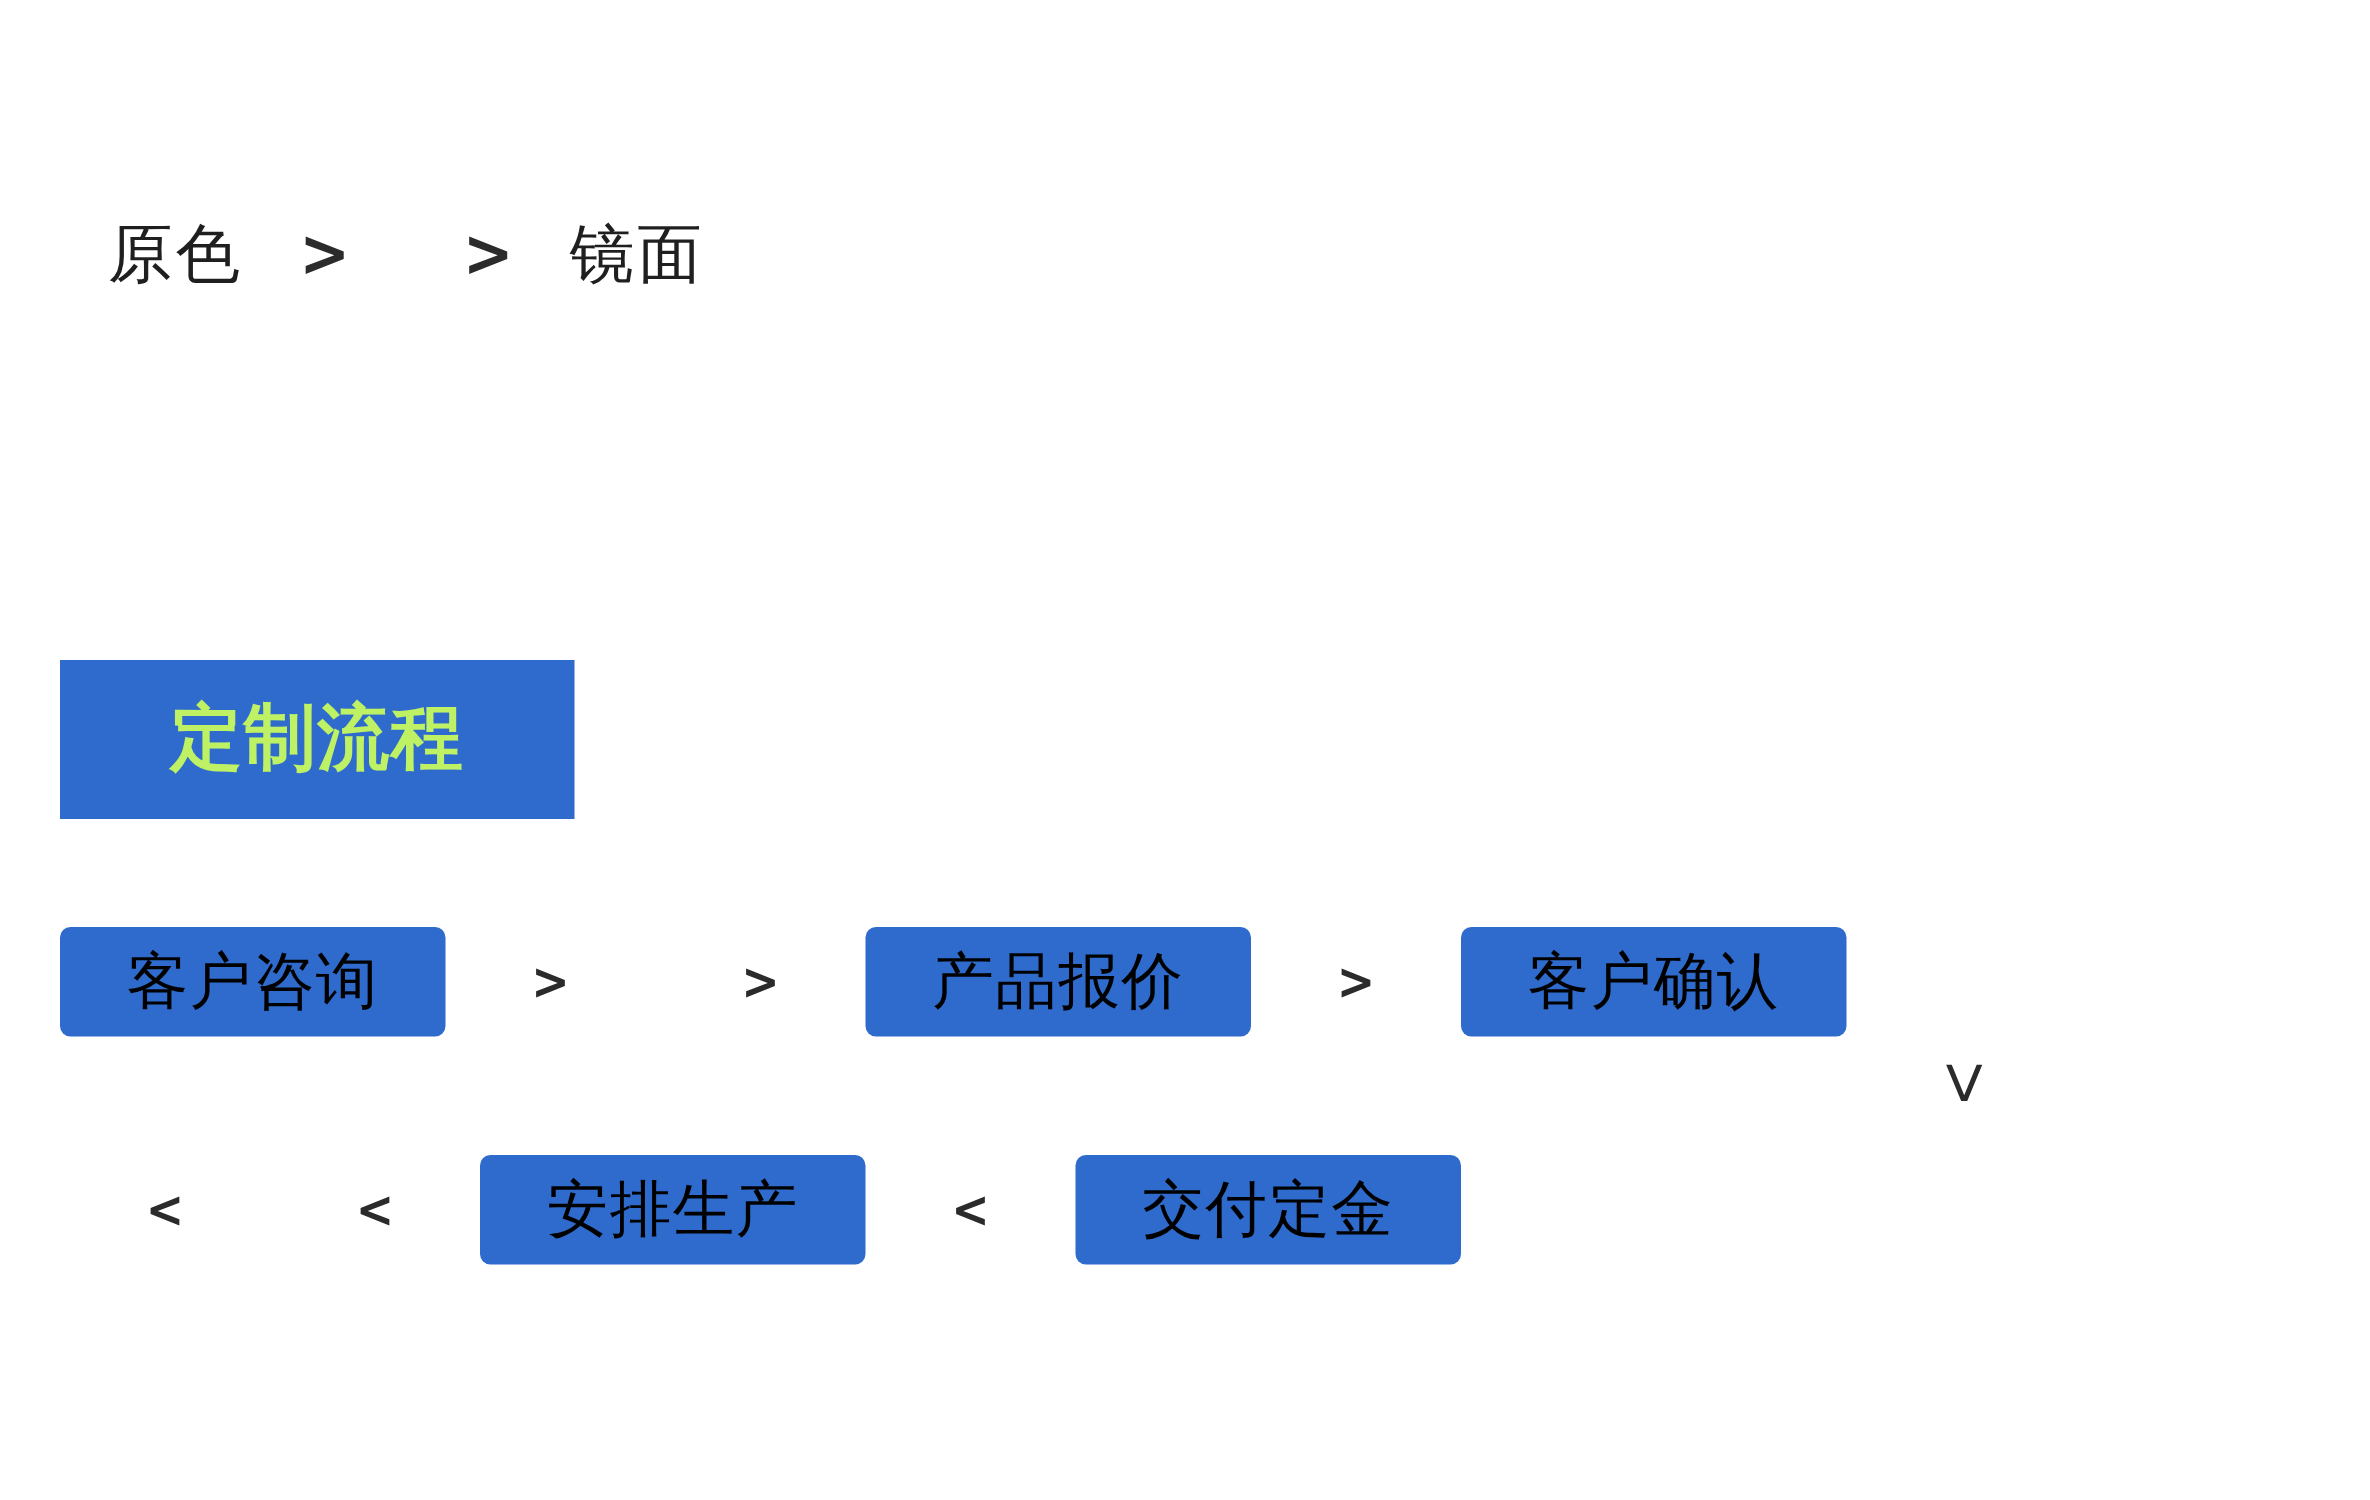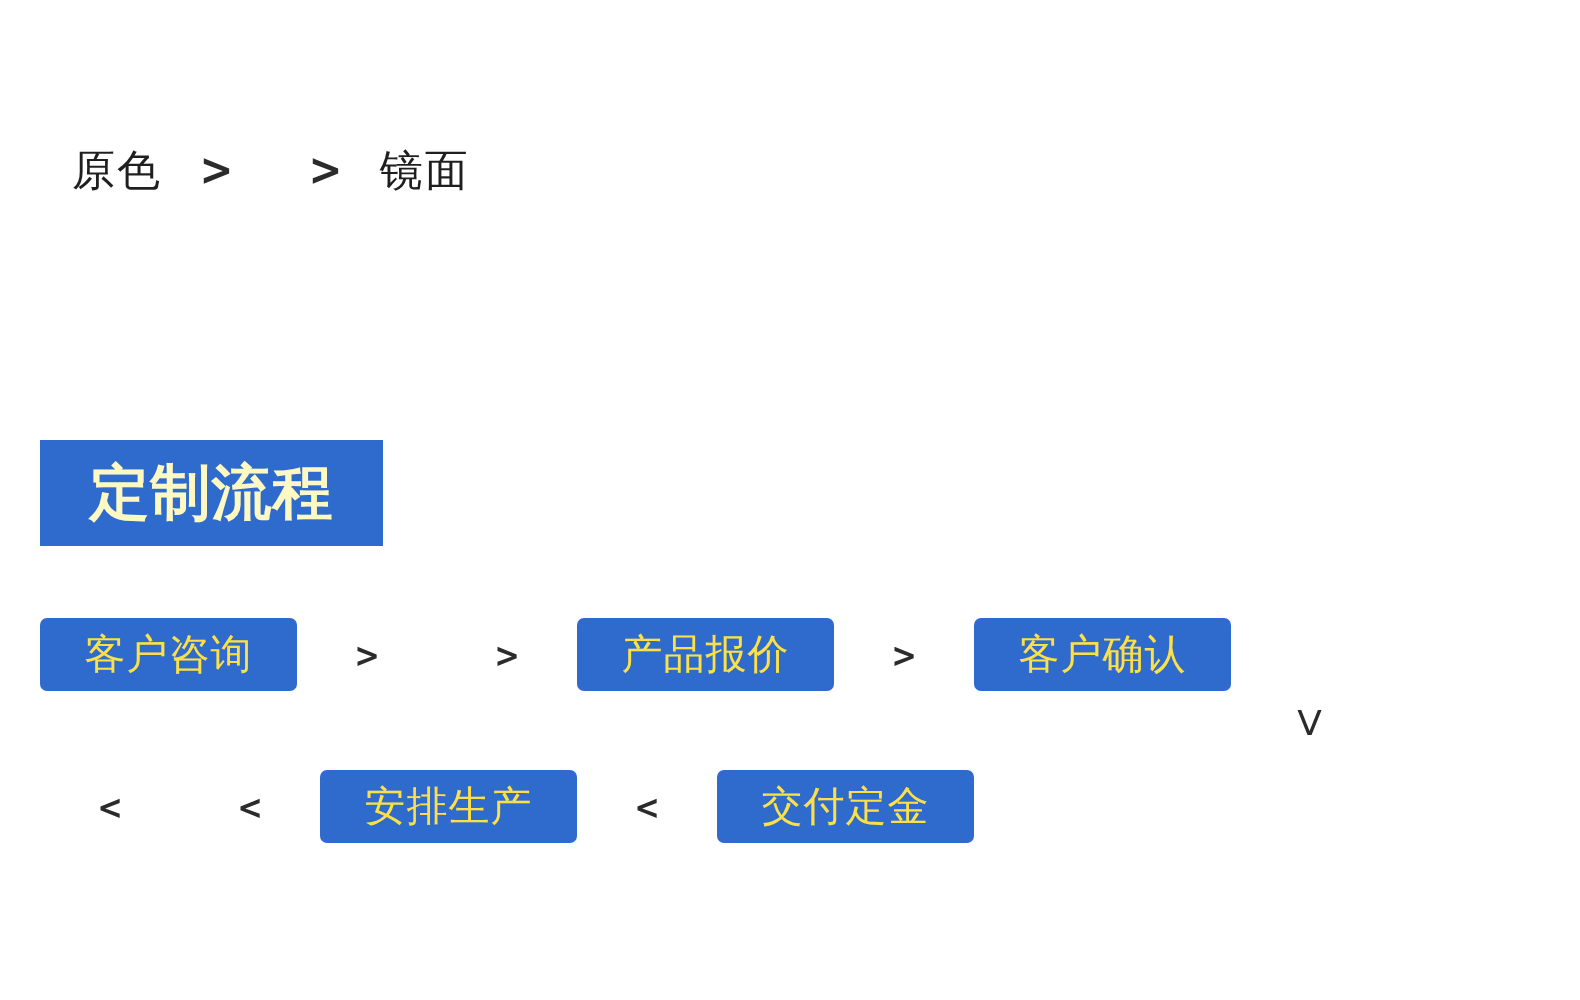--- a/index.html
+++ b/index.html
@@ -60,22 +60,22 @@
     top: 440px;
     width: 343px;
     height: 106px;
     background: #2E6BCC;
     display: flex;
     align-items: center;
     justify-content: center;
     box-sizing: border-box;
   }
   .section-badge-text {
-    color: #fef9c3;
-    font-size: 60px;
+    color: #bef264;
+    font-size: 48px;
     font-weight: 700;
     line-height: 1;
     letter-spacing: 1px;
     white-space: nowrap;
   }
 
   
   .flow {
     position: absolute;
     left: 40px;
@@ -97,21 +97,21 @@
     height: 73px;
     background: #2E6BCC;
     border-radius: 7px;
     display: flex;
     align-items: center;
     justify-content: center;
     box-sizing: border-box;
     flex: 0 0 auto;
   }
   .chip-text {
-    color: #fde047;
+    color: #000000;
     font-size: 41px;
     font-weight: 400;
     line-height: 1;
     letter-spacing: 1px;
     white-space: nowrap;
   }
 
   .flow-arrow {
     flex: 0 0 auto;
     width: 140px;

